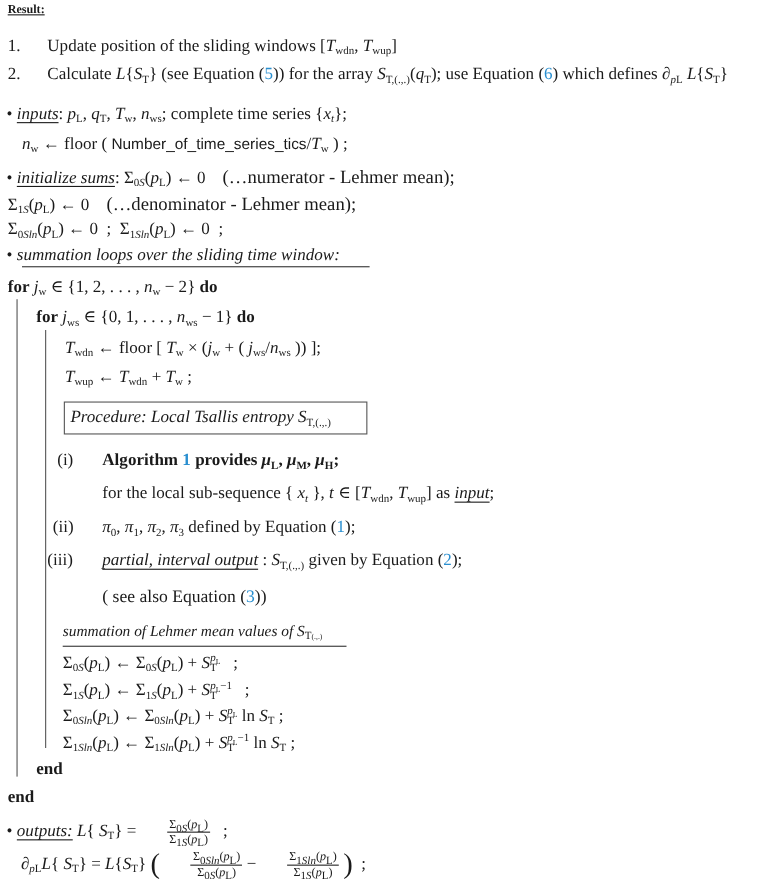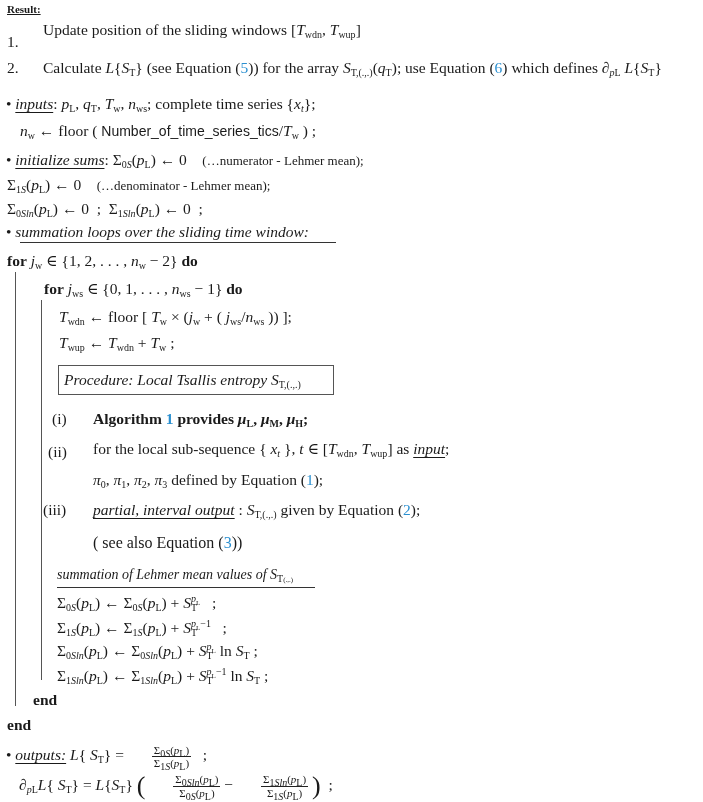--- a/index.html
+++ b/index.html
@@ -6,72 +6,72 @@
   body {
     width: 703px; height: 802px; position: relative; overflow: hidden;
     font-family: "Liberation Serif", "DejaVu Serif", serif;
     color: #1a1a1a; font-size: 15.5px;
   }
   .abs { position: absolute; white-space: nowrap; line-height: 1; }
   .bold { font-weight: bold; }
   .it { font-style: italic; }
   .ul { text-decoration: underline; text-underline-offset: 3px; }
   .ref { color: #2a8fd0; }
-  .small { font-size: 13px; }
+  .small { font-size: 17px; }
   .tiny { font-size: 16px; }
   sub, sup { font-size: 10px; line-height: 0; }
   sub { vertical-align: -3px; }
   sup { vertical-align: 6px; }
   .sans { font-family: "Liberation Sans", "DejaVu Sans", sans-serif; font-size: 14px; }
   .vline { position: absolute; width: 1px; background: #555; }
   .hline { position: absolute; height: 1px; background: #333; }
   .proc-box { position: absolute; border: 1px solid #555; }
   .frac { display: inline-block; vertical-align: middle; text-align: center; font-size: 11px; line-height: 1.1; margin-left: 24px; }
   .frac .num { display: block; border-bottom: 1px solid #222; padding: 0 2px; }
   .frac .den { display: block; padding: 0 2px; text-align: center; }
   .bigparen { font-size: 26px; vertical-align: middle; font-weight: 300; }
 </style>
 </head>
 <body>
 
 <div class="abs bold" style="left:7px; top:4px; font-size:11px;text-decoration:underline;">Result:</div>
 
 <div class="abs" style="left:7px; top:34px;">1.</div>
-<div class="abs" style="left:43px; top:22px;">Update position of the sliding windows [<span class="it">T</span><sub>wdn</sub>, <span class="it">T</span><sub>wup</sub>]</div>
+<div class="abs" style="left:43px; top:34px;">Update position of the sliding windows [<span class="it">T</span><sub>wdn</sub>, <span class="it">T</span><sub>wup</sub>]</div>
 
 <div class="abs" style="left:7px; top:60px;">2.</div>
 <div class="abs" style="left:43px; top:60px;">Calculate <span class="it">L</span>{<span class="it">S</span><sub>T</sub>} (see Equation (<span class="ref">5</span>)) for the array <span class="it">S</span><sub>T,(.,.)</sub>(<span class="it">q</span><sub>T</sub>); use Equation (<span class="ref">6</span>) which defines ∂<sub><span class="it">p</span>L</sub> <span class="it">L</span>{<span class="it">S</span><sub>T</sub>}</div>
 
 <div class="abs" style="left:6px; top:96px;">• <span class="it ul">inputs</span>: <span class="it">p</span><sub>L</sub>, <span class="it">q</span><sub>T</sub>, <span class="it">T</span><sub>w</sub>, <span class="it">n</span><sub>ws</sub>; complete time series {<span class="it">x<sub>t</sub></span>};</div>
 <div class="abs" style="left:20px; top:123px;"><span class="it">n</span><sub>w</sub> ← floor ( <span class="sans">Number_of_time_series_tics</span>/<span class="it">T</span><sub>w</sub> ) ;</div>
 
 <div class="abs" style="left:6px; top:152px;">• <span class="it ul">initialize sums</span>: Σ<sub>0<span class="it">S</span></sub>(<span class="it">p</span><sub>L</sub>) ← 0 &nbsp;&nbsp; <span class="small">(…numerator - Lehmer mean);</span></div>
 <div class="abs" style="left:7px; top:177px;">Σ<sub>1<span class="it">S</span></sub>(<span class="it">p</span><sub>L</sub>) ← 0 &nbsp;&nbsp; <span class="small">(…denominator - Lehmer mean);</span></div>
 <div class="abs" style="left:7px; top:201px;">Σ<sub>0<span class="it">Sln</span></sub>(<span class="it">p</span><sub>L</sub>) ← 0 &nbsp;; &nbsp;Σ<sub>1<span class="it">Sln</span></sub>(<span class="it">p</span><sub>L</sub>) ← 0 &nbsp;;</div>
 
 <div class="abs" style="left:6px; top:224px;">• <span class="it">summation loops over the sliding time window:</span></div>
 <div class="hline" style="left:20px; top:242px; width:316px;"></div>
 
 <div class="abs" style="left:7px; top:253px;"><span class="bold">for</span> <span class="it">j</span><sub>w</sub> ∈ {1, 2, . . . , <span class="it">n</span><sub>w</sub> − 2} <span class="bold">do</span></div>
 <div class="vline" style="left:15px; top:272px; height:434px;"></div>
 
-<div class="abs" style="left:44px; top:281px;"><span class="bold">for</span> <span class="it">j</span><sub>ws</sub> ∈ {0, 1, . . . , <span class="it">n</span><sub>ws</sub> − 1} <span class="bold">do</span></div>
+<div class="abs" style="left:33px; top:281px;"><span class="bold">for</span> <span class="it">j</span><sub>ws</sub> ∈ {0, 1, . . . , <span class="it">n</span><sub>ws</sub> − 1} <span class="bold">do</span></div>
 <div class="vline" style="left:41px; top:300px; height:380px;"></div>
 
 <div class="abs" style="left:59px; top:309px;"><span class="it">T</span><sub>wdn</sub> ← floor [ <span class="it">T</span><sub>w</sub> × (<span class="it">j</span><sub>w</sub> + ( <span class="it">j</span><sub>ws</sub>/<span class="it">n</span><sub>ws</sub> )) ];</div>
 <div class="abs" style="left:59px; top:335px;"><span class="it">T</span><sub>wup</sub> ← <span class="it">T</span><sub>wdn</sub> + <span class="it">T</span><sub>w</sub> ;</div>
 
 <div class="proc-box" style="left:58px; top:365px; width:274px; height:28px;"></div>
 <div class="abs it" style="left:64px; top:372px;">Procedure: Local Tsallis entropy <span>S</span><sub style="font-style:normal;">T,(.,.)</sub></div>
 
 <div class="abs" style="left:52px; top:411px;">(i)</div>
 <div class="abs" style="left:93px; top:411px;font-weight:bold;"><span>Algorithm </span><span class="ref">1</span> provides <span class="it">μ</span><sub>L</sub>, <span class="it">μ</span><sub>M</sub>, <span class="it">μ</span><sub>H</sub>;</div>
 <div class="abs" style="left:93px; top:441px;">for the local sub-sequence { <span class="it">x<sub>t</sub></span> }, <span class="it">t</span> ∈ [<span class="it">T</span><sub>wdn</sub>, <span class="it">T</span><sub>wup</sub>] as <span class="it ul">input</span>;</div>
 
-<div class="abs" style="left:48px; top:444px;">(ii)</div>
+<div class="abs" style="left:48px; top:472px;">(ii)</div>
 <div class="abs" style="left:93px; top:472px;"><span class="it">π</span><sub>0</sub>, <span class="it">π</span><sub>1</sub>, <span class="it">π</span><sub>2</sub>, <span class="it">π</span><sub>3</sub> defined by Equation (<span class="ref">1</span>);</div>
 
 <div class="abs" style="left:43px; top:502px;">(iii)</div>
 <div class="abs" style="left:93px; top:502px;"><span class="it ul">partial, interval output</span> : <span class="it">S</span><sub>T,(.,.)</sub> given by Equation (<span class="ref">2</span>);</div>
 
 <div class="abs tiny" style="left:93px; top:535px;"><span>( see also Equation (</span><span class="ref">3</span><span>))</span></div>
 
 <div class="abs it" style="left:57px; top:568px; font-size:14px;">summation of Lehmer mean values of <span>S</span><sub style="font-style:normal;">T<span style="font-size:7px;">(.,.)</span></sub></div>
 <div class="hline" style="left:57px; top:587px; width:258px;"></div>
 

